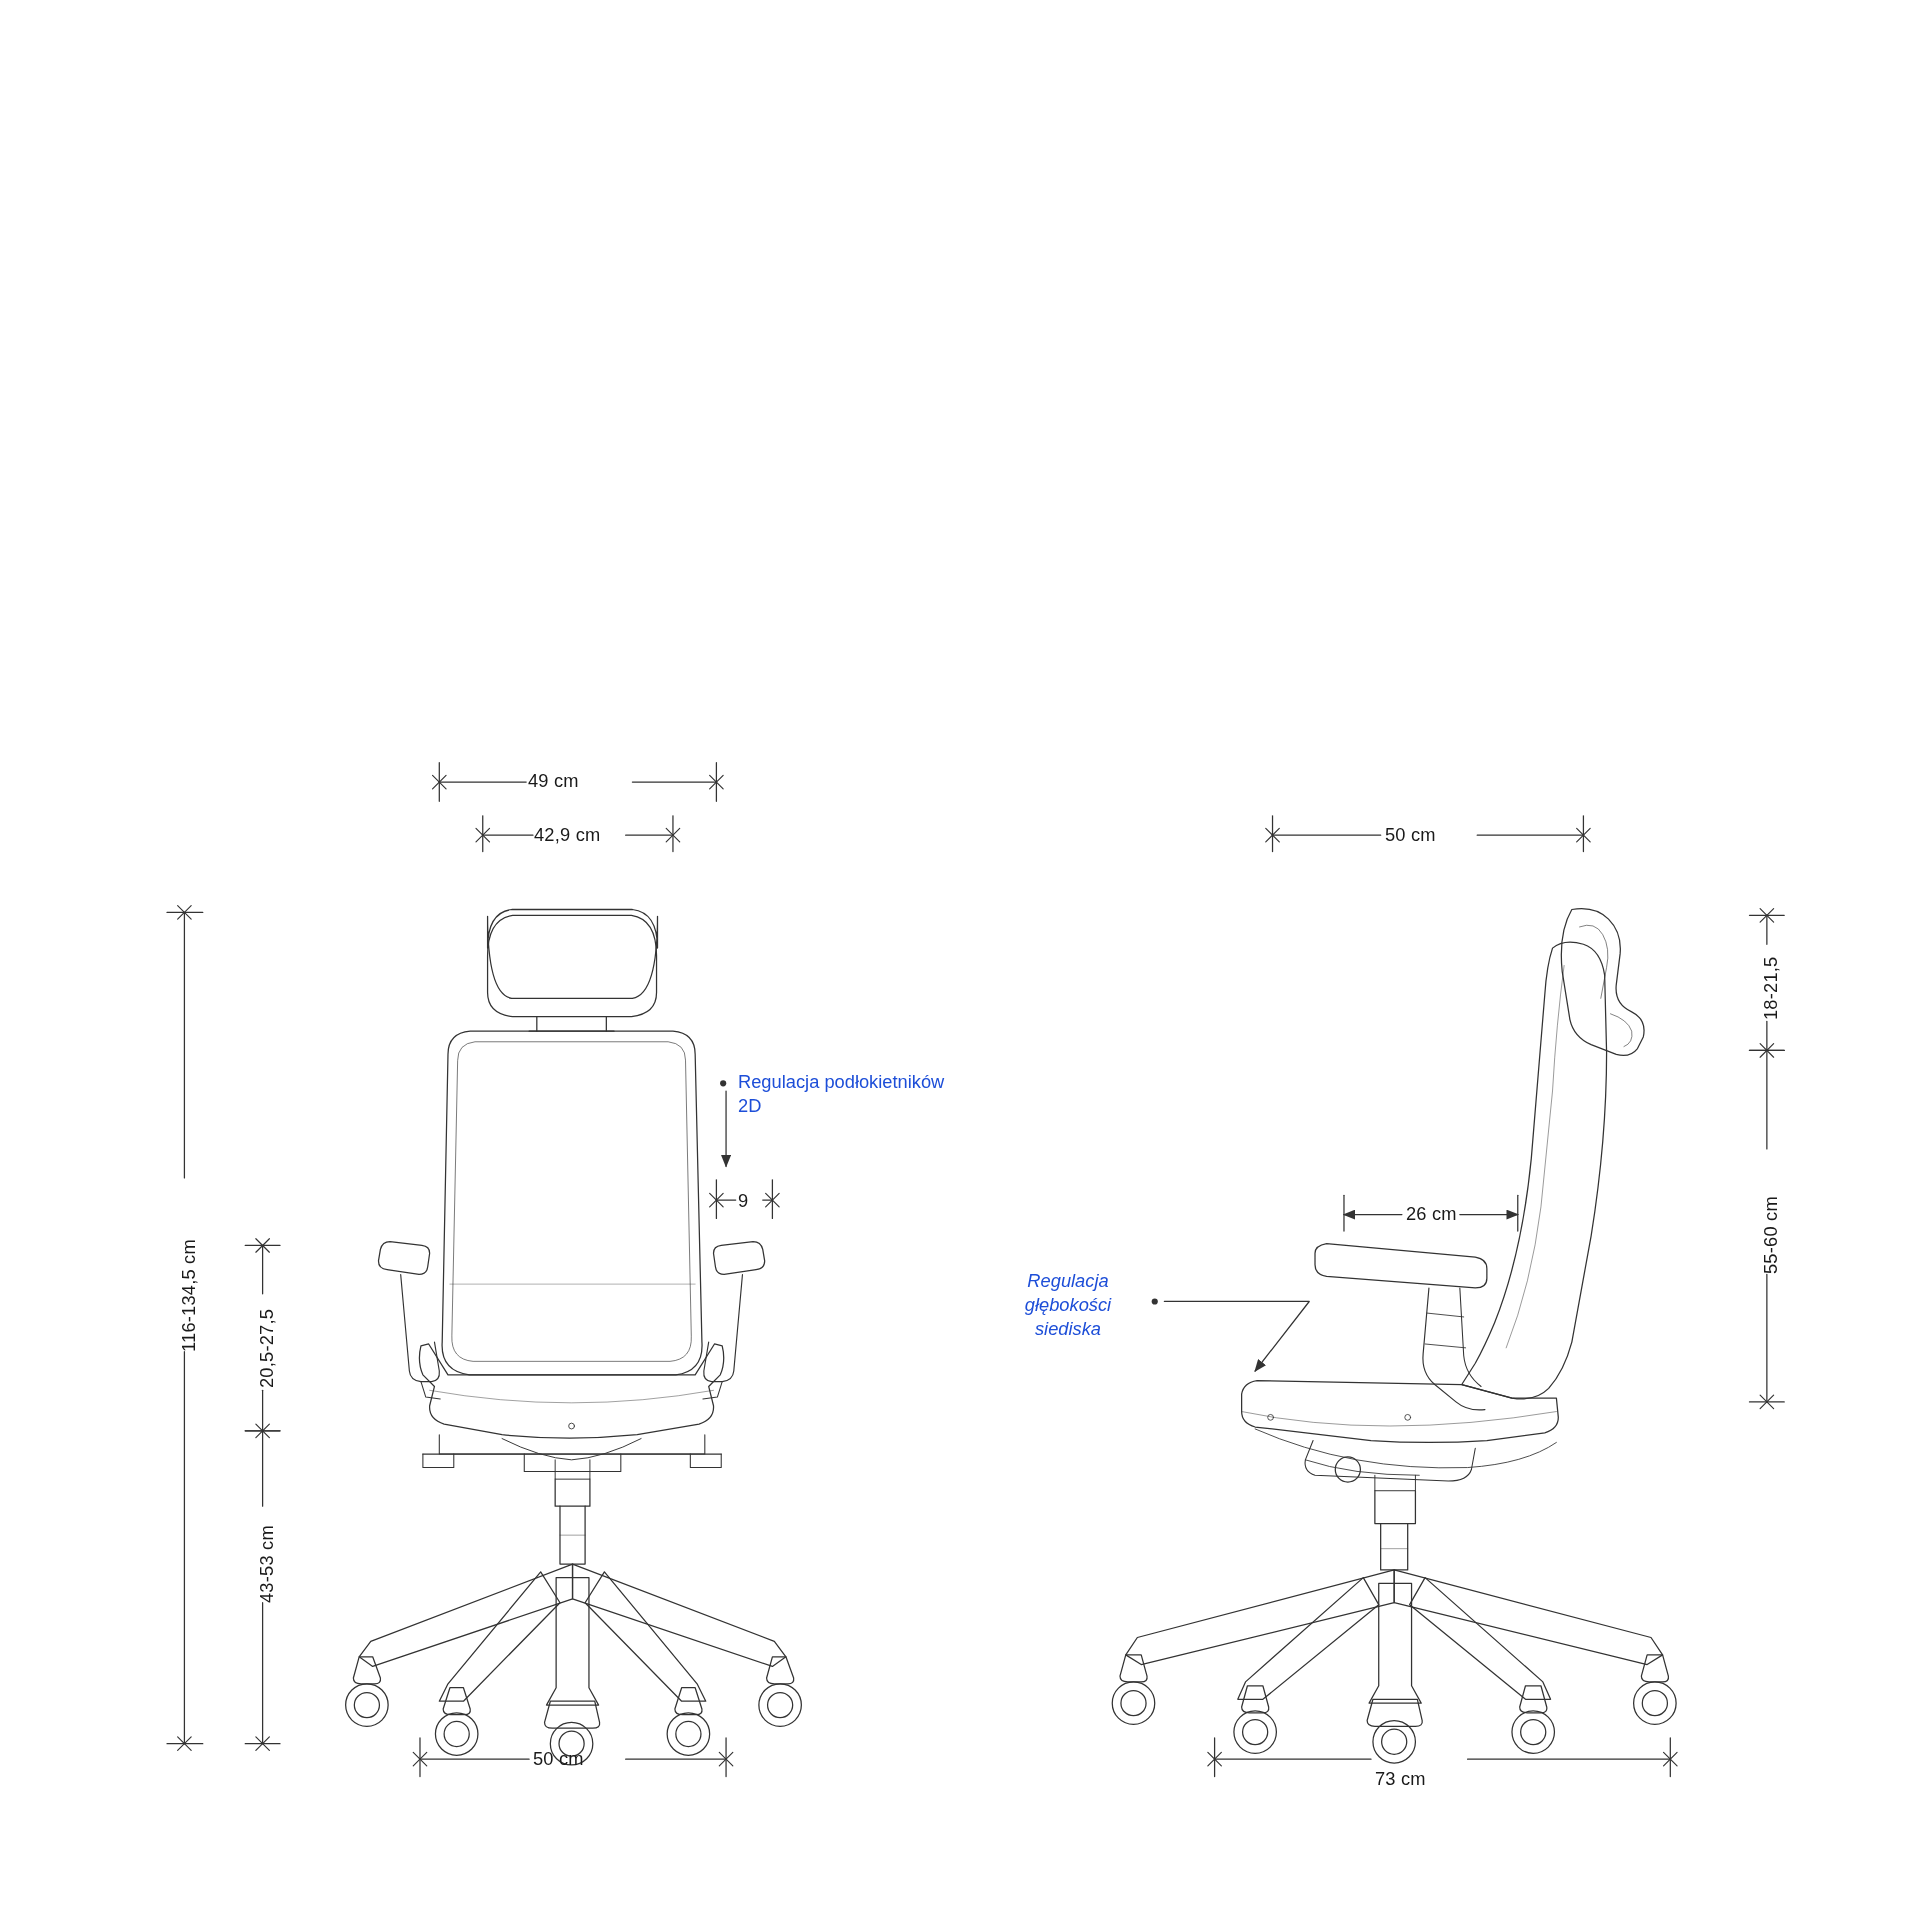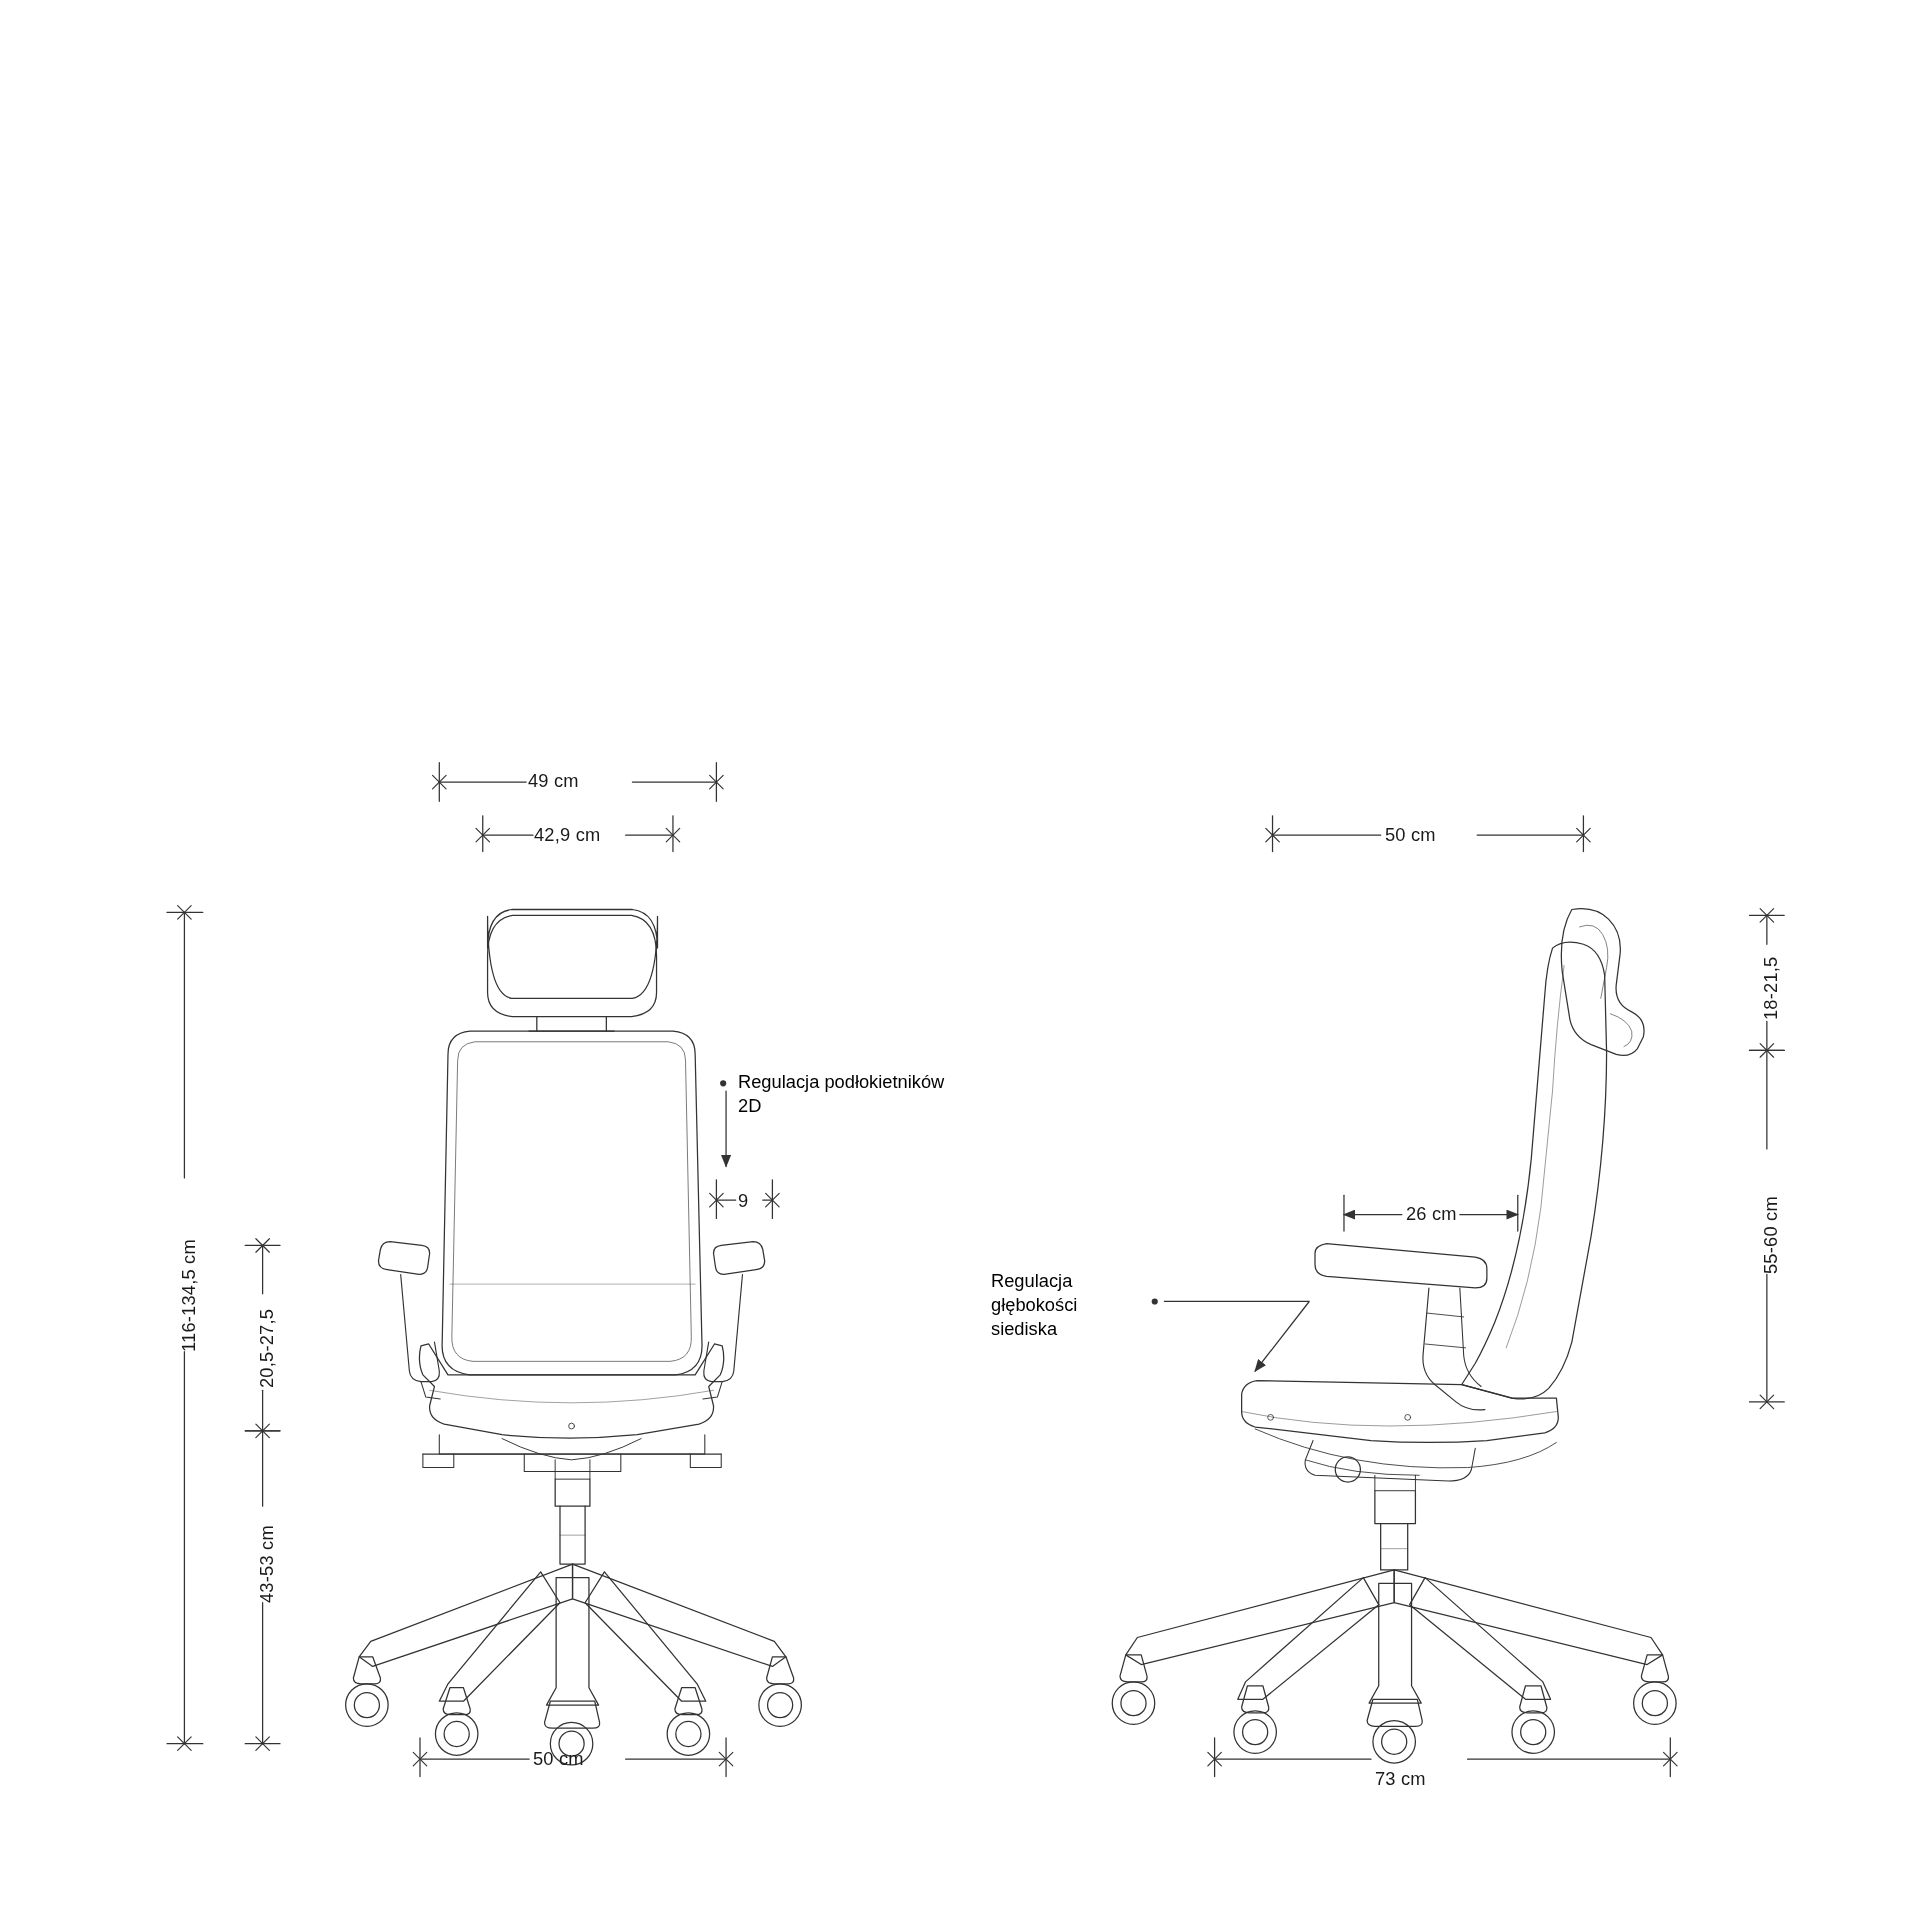--- a/index.html
+++ b/index.html
@@ -14,24 +14,24 @@
     letter-spacing:0.2px;
   }
   .vert{
     transform-origin:0 0;
     transform:rotate(-90deg);
   }
   .note{
     position:absolute;
     font-size:18.3px;
     line-height:24px;
-    color:#000000;
+    color:#1d4ed8;
     white-space:pre-line;
   }
-  .note.right{text-align:left;}
+  .note.right{text-align:center;font-style:italic;}
 </style>
 </head>
 <body>
 
 <div id="stage">
 
   <svg width="1931" height="1931" viewBox="0 0 2000 2000">
     <defs>
       <g id="tick">
         <line x1="-7" y1="-7" x2="7" y2="7" stroke="#333" stroke-width="1.2"></line>

